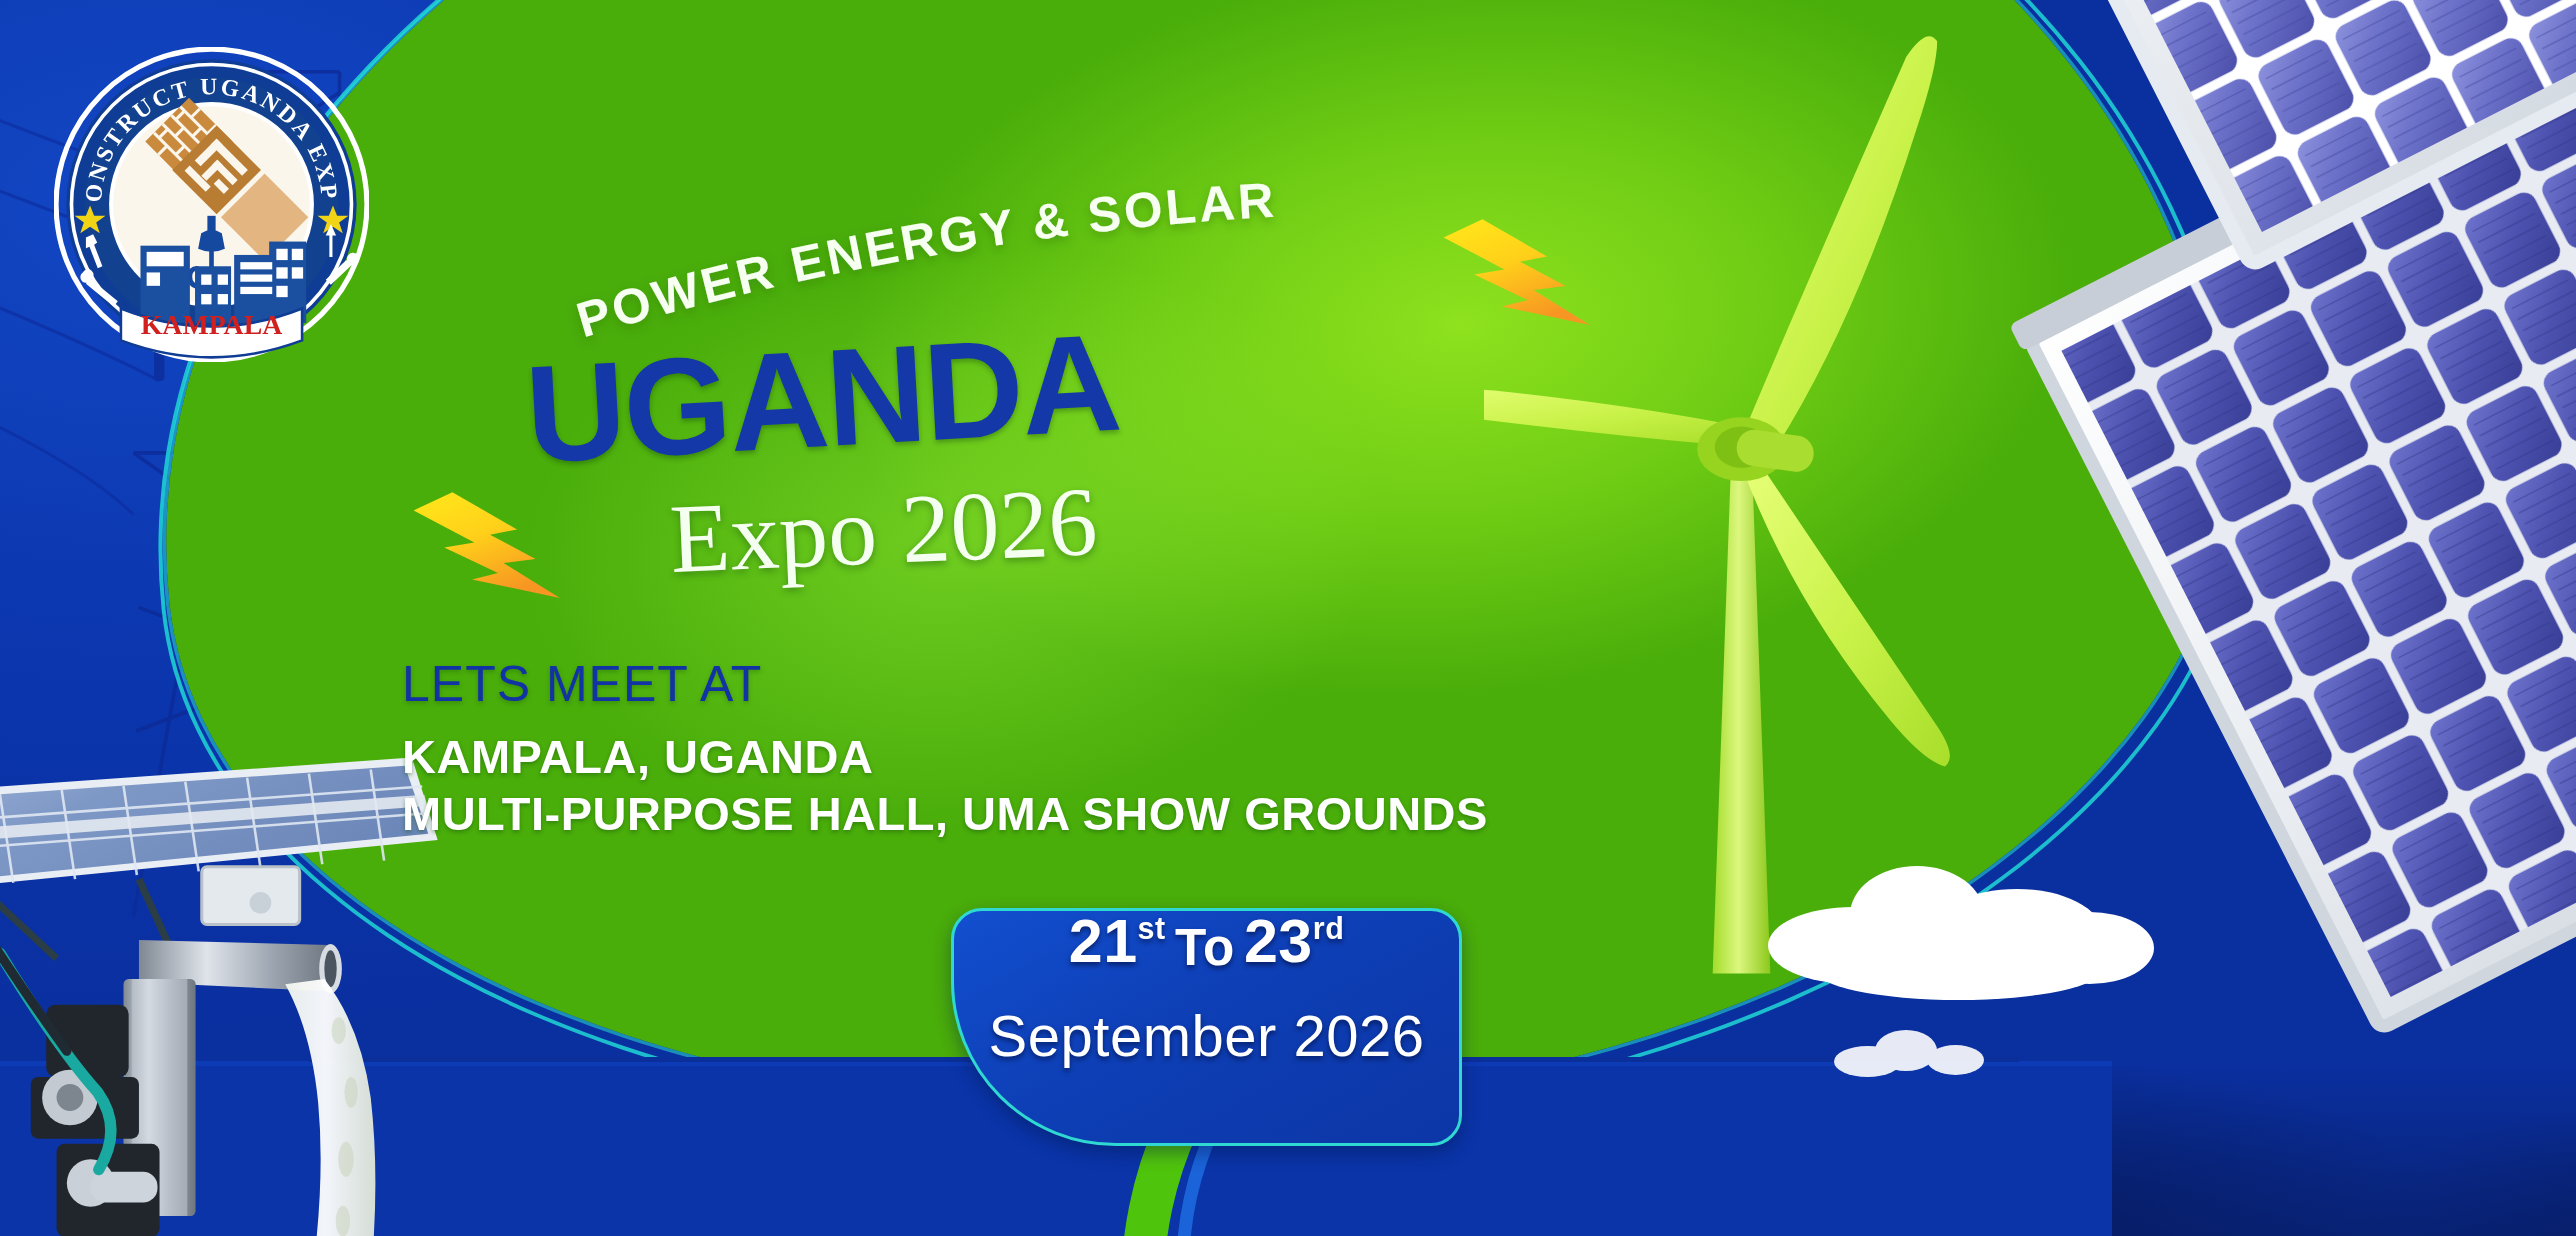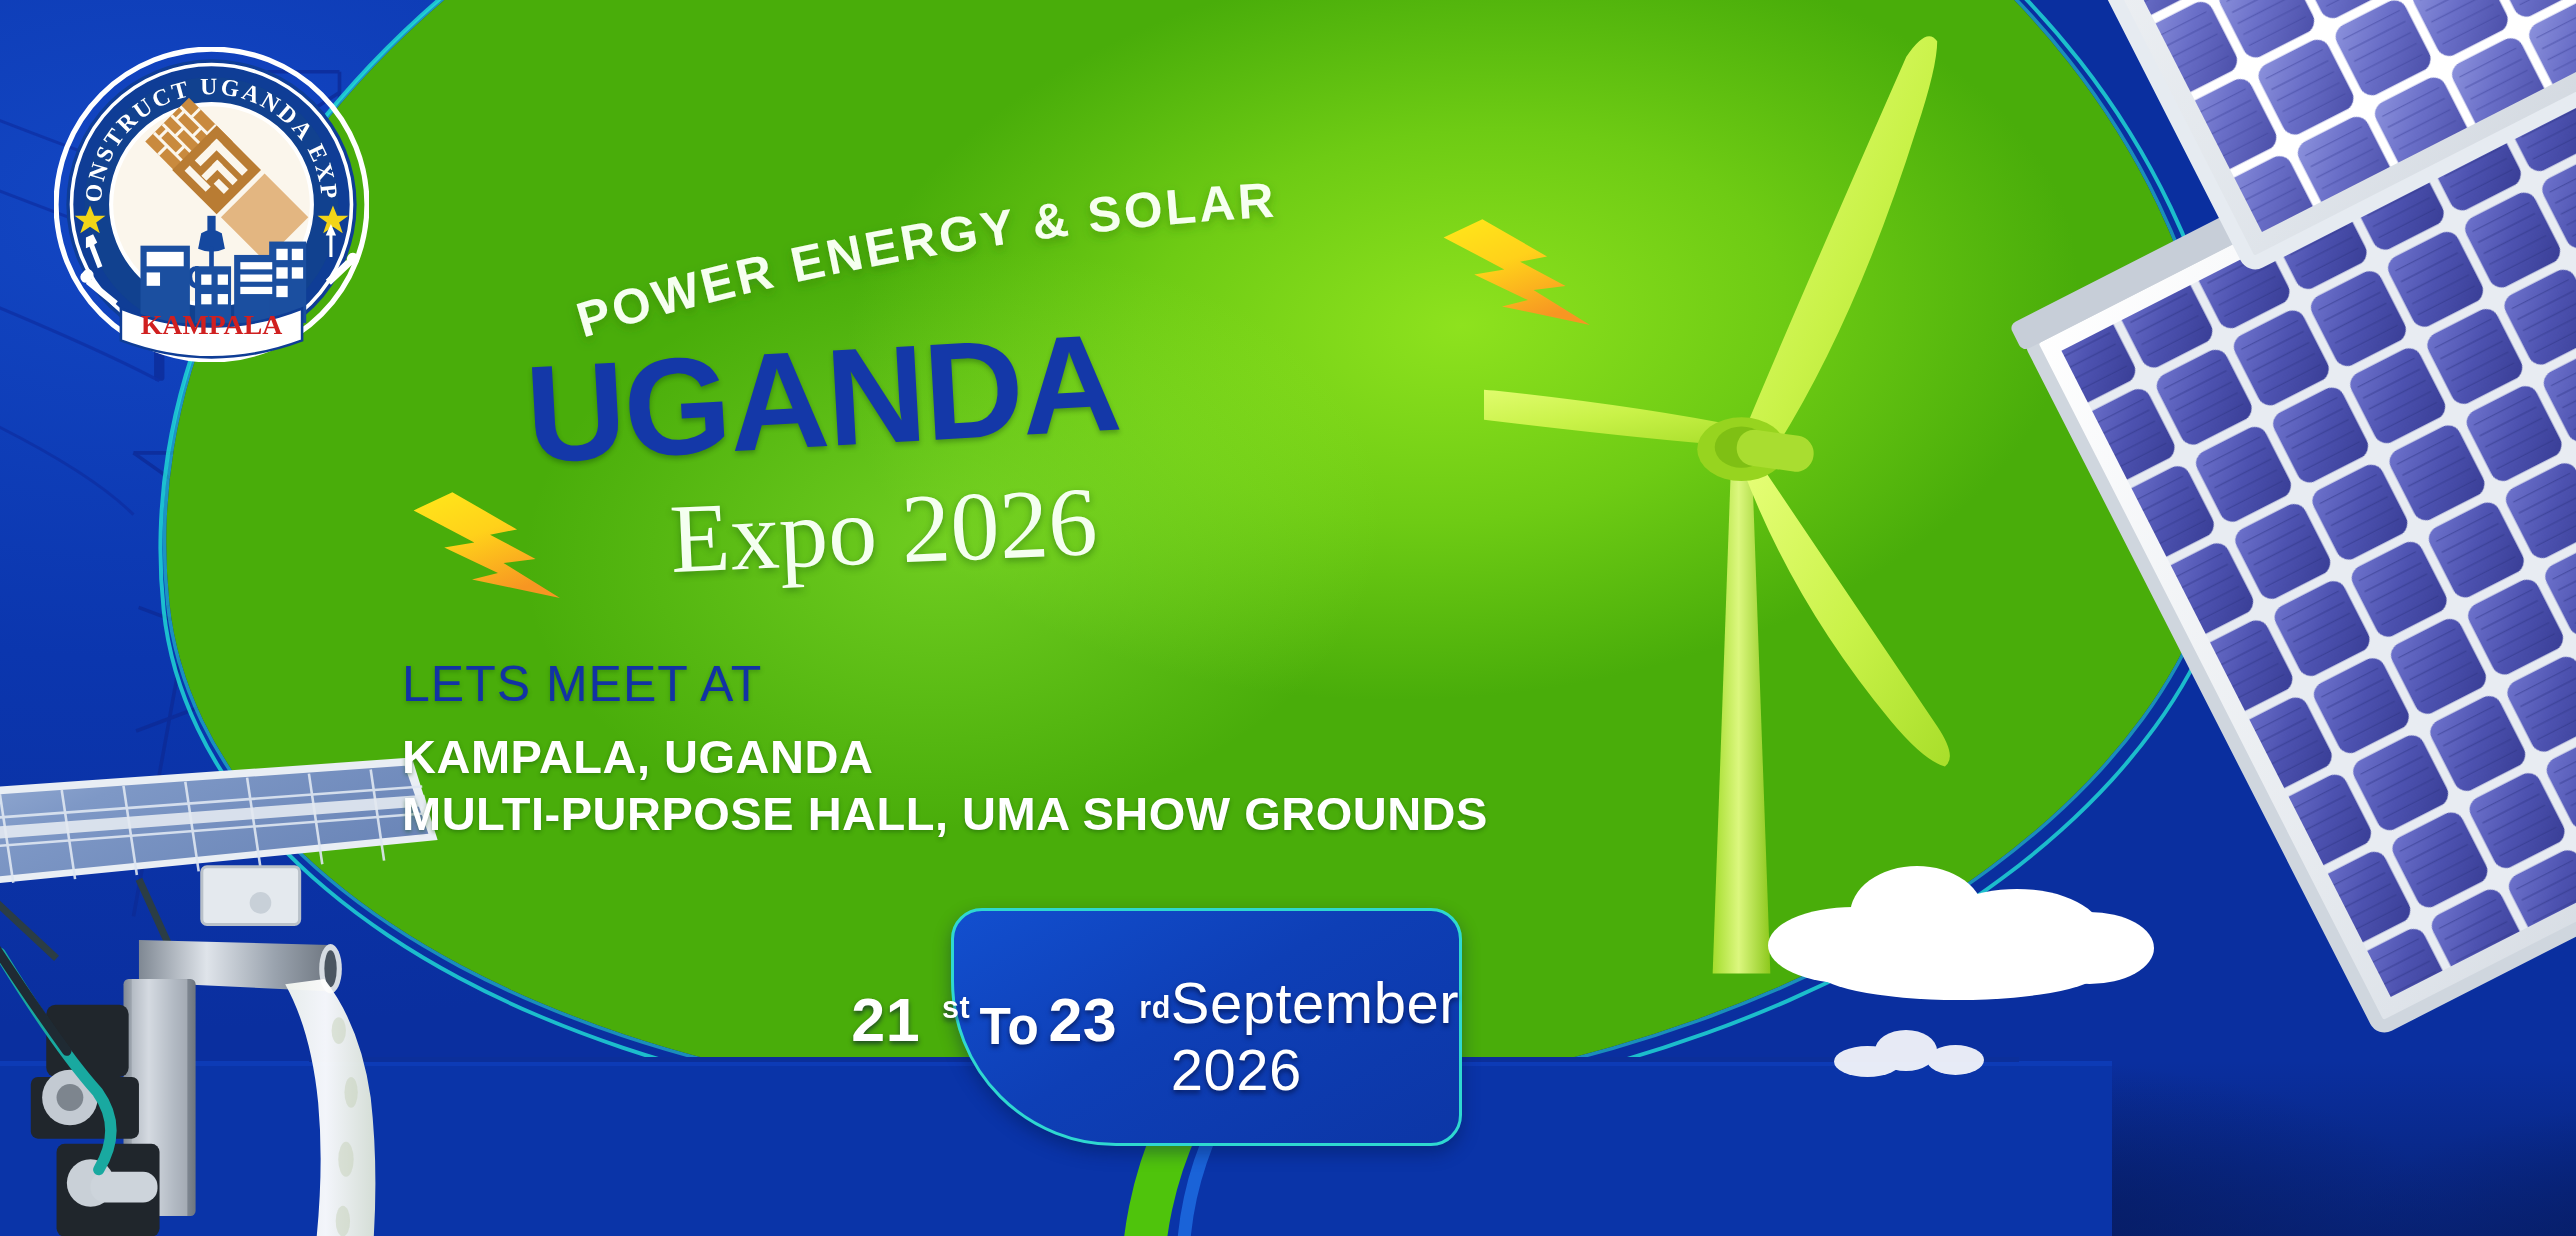--- a/index.html
+++ b/index.html
@@ -147,31 +147,31 @@
   .meet-gap{height:18.5px;}
 
   
   .date-badge{
     position:absolute;left:951px;top:908px;
     width:505px;height:232px;
     background:linear-gradient(150deg,#124fcf 0%,#0e3fb6 45%,#0c36a6 100%);
     border:3.1px solid #2fd8d0;
     border-radius:31px 31px 31px 165px;
     box-shadow:0 7.2px 16.5px rgba(0,20,70,.40);
-    display:flex;flex-direction:row;align-items:center;justify-content:flex-end;
+    display:flex;flex-direction:column;align-items:center;justify-content:flex-start;
     color:#fff;
   }
   .date-range{
     font-size:61px;font-weight:bold;letter-spacing:0.5px;
     text-shadow:0 2.6px 5.2px rgba(0,10,50,.6);
     white-space:nowrap;
     display:flex;align-items:flex-start;
   }
   .date-range .num{line-height:1;}
-  .date-range sup{font-size:.5em;line-height:1;position:relative;top:.05em;margin-left:22px;}
+  .date-range sup{font-size:.5em;line-height:1;position:relative;top:.05em;}
   .date-range .to{font-size:.84em;margin:11px .18em;line-height:1;align-self:center;font-weight:bold;}
   .date-month{
     margin-top:17.5px;
     font-size:58px;font-weight:normal;letter-spacing:0.5px;
     text-shadow:0 2.6px 5.2px rgba(0,10,50,.6);
   }
 </style>
 </head>
 <body>
 

